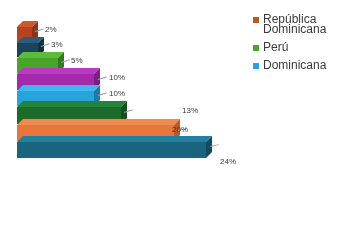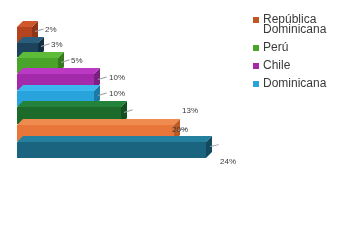--- a/index.html
+++ b/index.html
@@ -187,24 +187,20 @@
       <span class="legend-swatch" style="background:#c05621;"></span>
       <span class="legend-label">República Dominicana</span>
     </div>
 
 
     <div class="legend-item" style="margin-top:8px;">
       <span class="legend-swatch" style="background:#4aa32a;"></span>
       <span class="legend-label">Perú</span>
     </div>
 
-    <div class="legend-item" style="margin-top:8px;">
-      <span class="legend-swatch" style="background:#a32bab;"></span>
-      <span class="legend-label">Chile</span>
-    </div>
 
     <div class="legend-item" style="margin-top:8px;">
       <span class="legend-swatch" style="background:#29a3dc;"></span>
       <span class="legend-label">Dominicana</span>
     </div>
 
   </div>
 
 </div>
 

